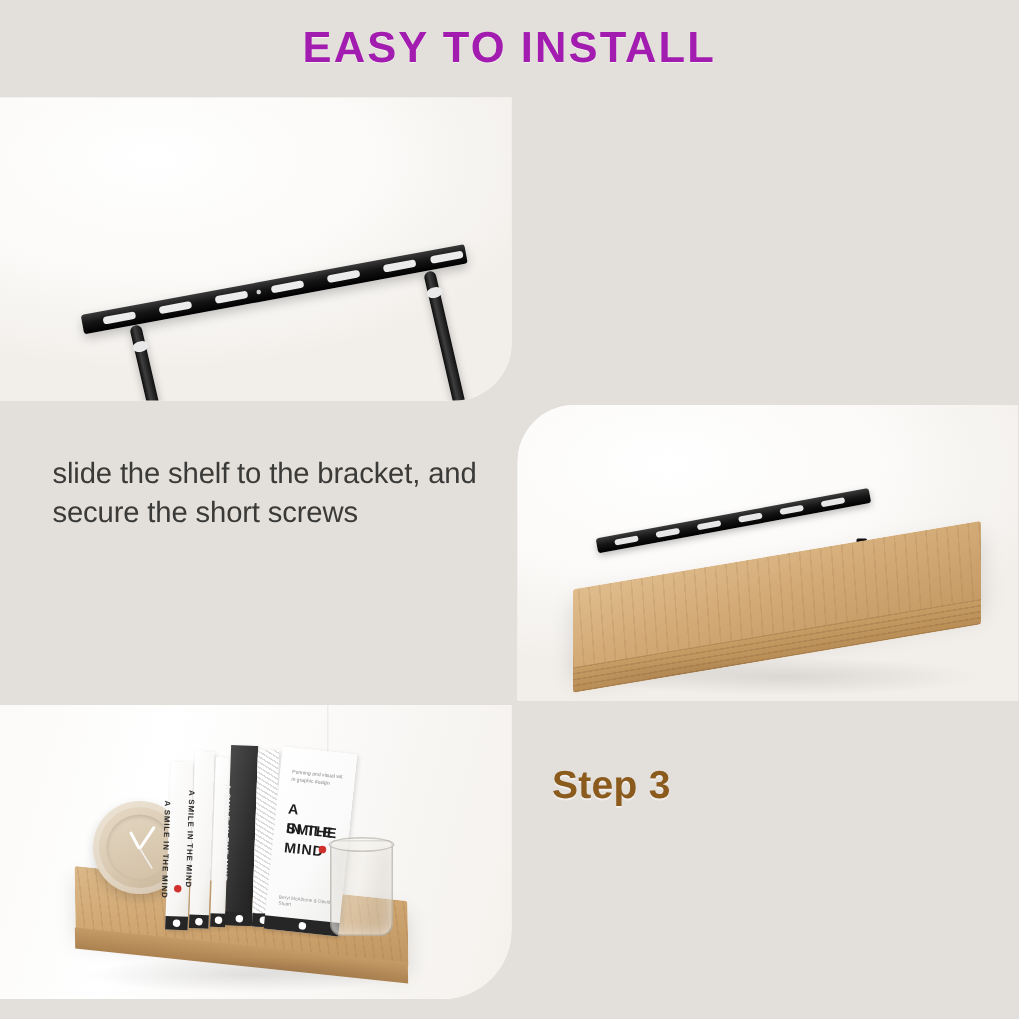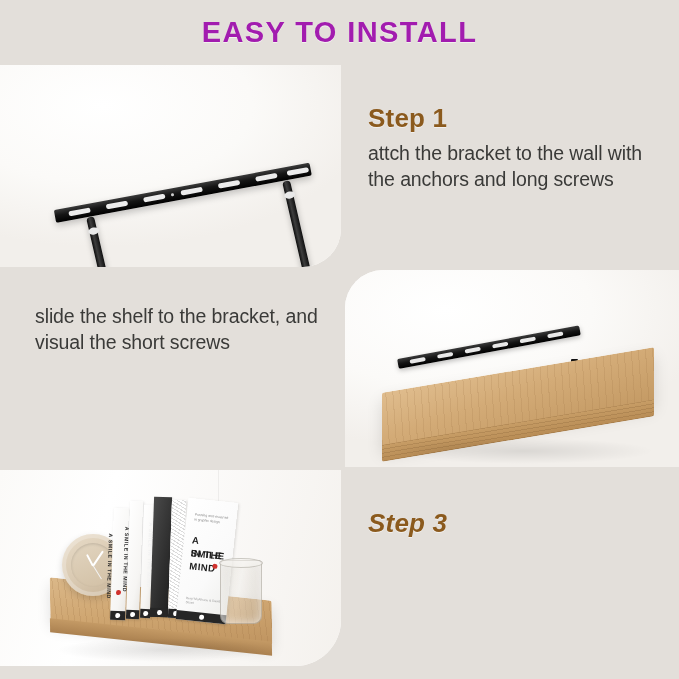--- a/index.html
+++ b/index.html
@@ -57,21 +57,21 @@
     position: absolute;
     inset: 0;
     background:
       radial-gradient(ellipse 80% 70% at 30% 20%, #ffffff 0%, #fbfaf8 55%, #f2efeb 100%);
   }
 
   
   .step-block { position: absolute; }
   #text-1 { left: 368px; top: 103px; width: 300px; }
   #text-2 { left: 35px;  top: 303px; width: 300px; }
-  #text-3 { left: 368px; top: 508px; width: 305px; font-style: italic; }
+  #text-3 { left: 368px; top: 508px; width: 305px; }
 
   .step-heading {
     font-size: 26px;
     font-weight: bold;
     color: #8b5a1d;
     margin: 0 0 6px 0;
     letter-spacing: 0.2px;
     text-shadow: 0 1px 0 rgba(255,255,255,0.5);
   }
   .step-body {
@@ -388,27 +388,23 @@
       <div class="bracket-rod" id="rod-left">
         <span class="rod-screw"></span>
       </div>
       <div class="bracket-rod" id="rod-right">
         <span class="rod-screw"></span>
       </div>
 
     </div>
   </div>
 
-  <div class="step-block" id="text-1">
-    <p class="step-heading">Step 1</p>
-    <p class="step-body">attch the bracket to the wall with the anchors and long screws</p>
-  </div>
 
   <div class="step-block" id="text-2">
-    <p class="step-body">slide the shelf to the bracket, and visual the short screws</p>
+    <p class="step-body">slide the shelf to the bracket, and secure the short screws</p>
   </div>
 
   <div class="panel" id="panel-2">
     <div class="panel-bg-soft"></div>
     <div class="shelf-scene">
 
       <div class="shelf-bracket">
         <span class="slot" style="left:12px"></span>
         <span class="slot" style="left:40px"></span>
         <span class="slot" style="left:68px"></span>

